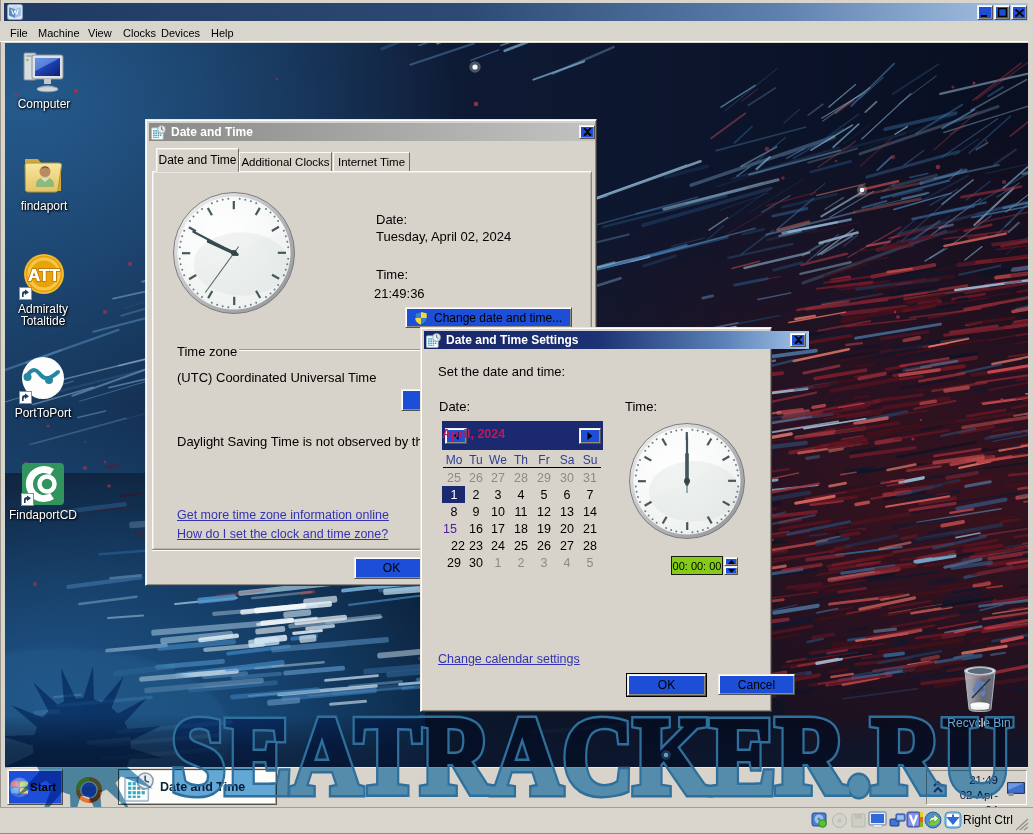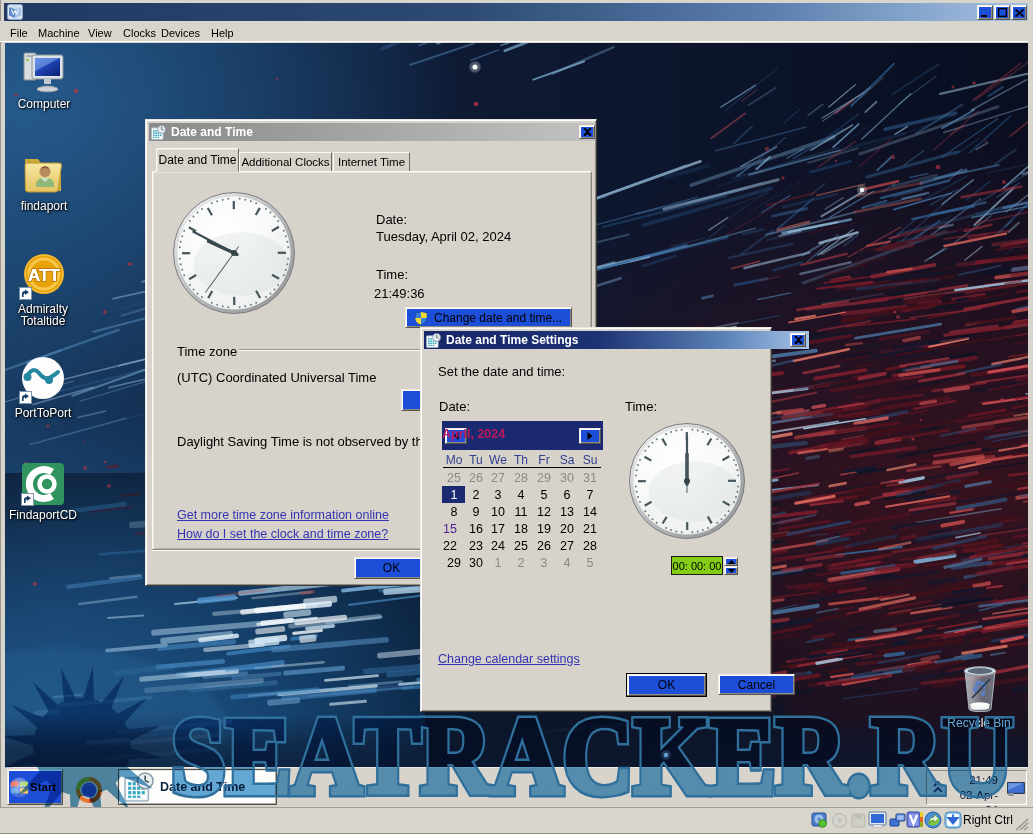--- a/index.html
+++ b/index.html
@@ -1795,21 +1795,21 @@
     <div class="abs" style="left:112px;top:177px;width:22px;text-align:center;font-size:12.5px;color:#000">12</div>
     <div class="abs" style="left:135px;top:177px;width:22px;text-align:center;font-size:12.5px;color:#000">13</div>
     <div class="abs" style="left:158px;top:177px;width:22px;text-align:center;font-size:12.5px;color:#000">14</div>
     <div class="abs" style="left:22px;top:194px;width:22px;text-align:left;font-size:12.5px;color:#4c1d95">15</div>
     <div class="abs" style="left:44px;top:194px;width:22px;text-align:center;font-size:12.5px;color:#000">16</div>
     <div class="abs" style="left:66px;top:194px;width:22px;text-align:center;font-size:12.5px;color:#000">17</div>
     <div class="abs" style="left:89px;top:194px;width:22px;text-align:center;font-size:12.5px;color:#000">18</div>
     <div class="abs" style="left:112px;top:194px;width:22px;text-align:center;font-size:12.5px;color:#000">19</div>
     <div class="abs" style="left:135px;top:194px;width:22px;text-align:center;font-size:12.5px;color:#000">20</div>
     <div class="abs" style="left:158px;top:194px;width:22px;text-align:center;font-size:12.5px;color:#000">21</div>
-    <div class="abs" style="left:22px;top:211px;width:22px;text-align:left;font-size:12.5px;color:#000">22</div>
+    <div class="abs" style="left:22px;top:211px;width:22px;text-align:right;font-size:12.5px;color:#000">22</div>
     <div class="abs" style="left:44px;top:211px;width:22px;text-align:center;font-size:12.5px;color:#000">23</div>
     <div class="abs" style="left:66px;top:211px;width:22px;text-align:center;font-size:12.5px;color:#000">24</div>
     <div class="abs" style="left:89px;top:211px;width:22px;text-align:center;font-size:12.5px;color:#000">25</div>
     <div class="abs" style="left:112px;top:211px;width:22px;text-align:center;font-size:12.5px;color:#000">26</div>
     <div class="abs" style="left:135px;top:211px;width:22px;text-align:center;font-size:12.5px;color:#000">27</div>
     <div class="abs" style="left:158px;top:211px;width:22px;text-align:center;font-size:12.5px;color:#000">28</div>
     <div class="abs" style="left:22px;top:228px;width:22px;text-align:center;font-size:12.5px;color:#000">29</div>
     <div class="abs" style="left:44px;top:228px;width:22px;text-align:center;font-size:12.5px;color:#000">30</div>
     <div class="abs" style="left:66px;top:228px;width:22px;text-align:center;font-size:12.5px;color:#8a8a86">1</div>
     <div class="abs" style="left:89px;top:228px;width:22px;text-align:center;font-size:12.5px;color:#8a8a86">2</div>

